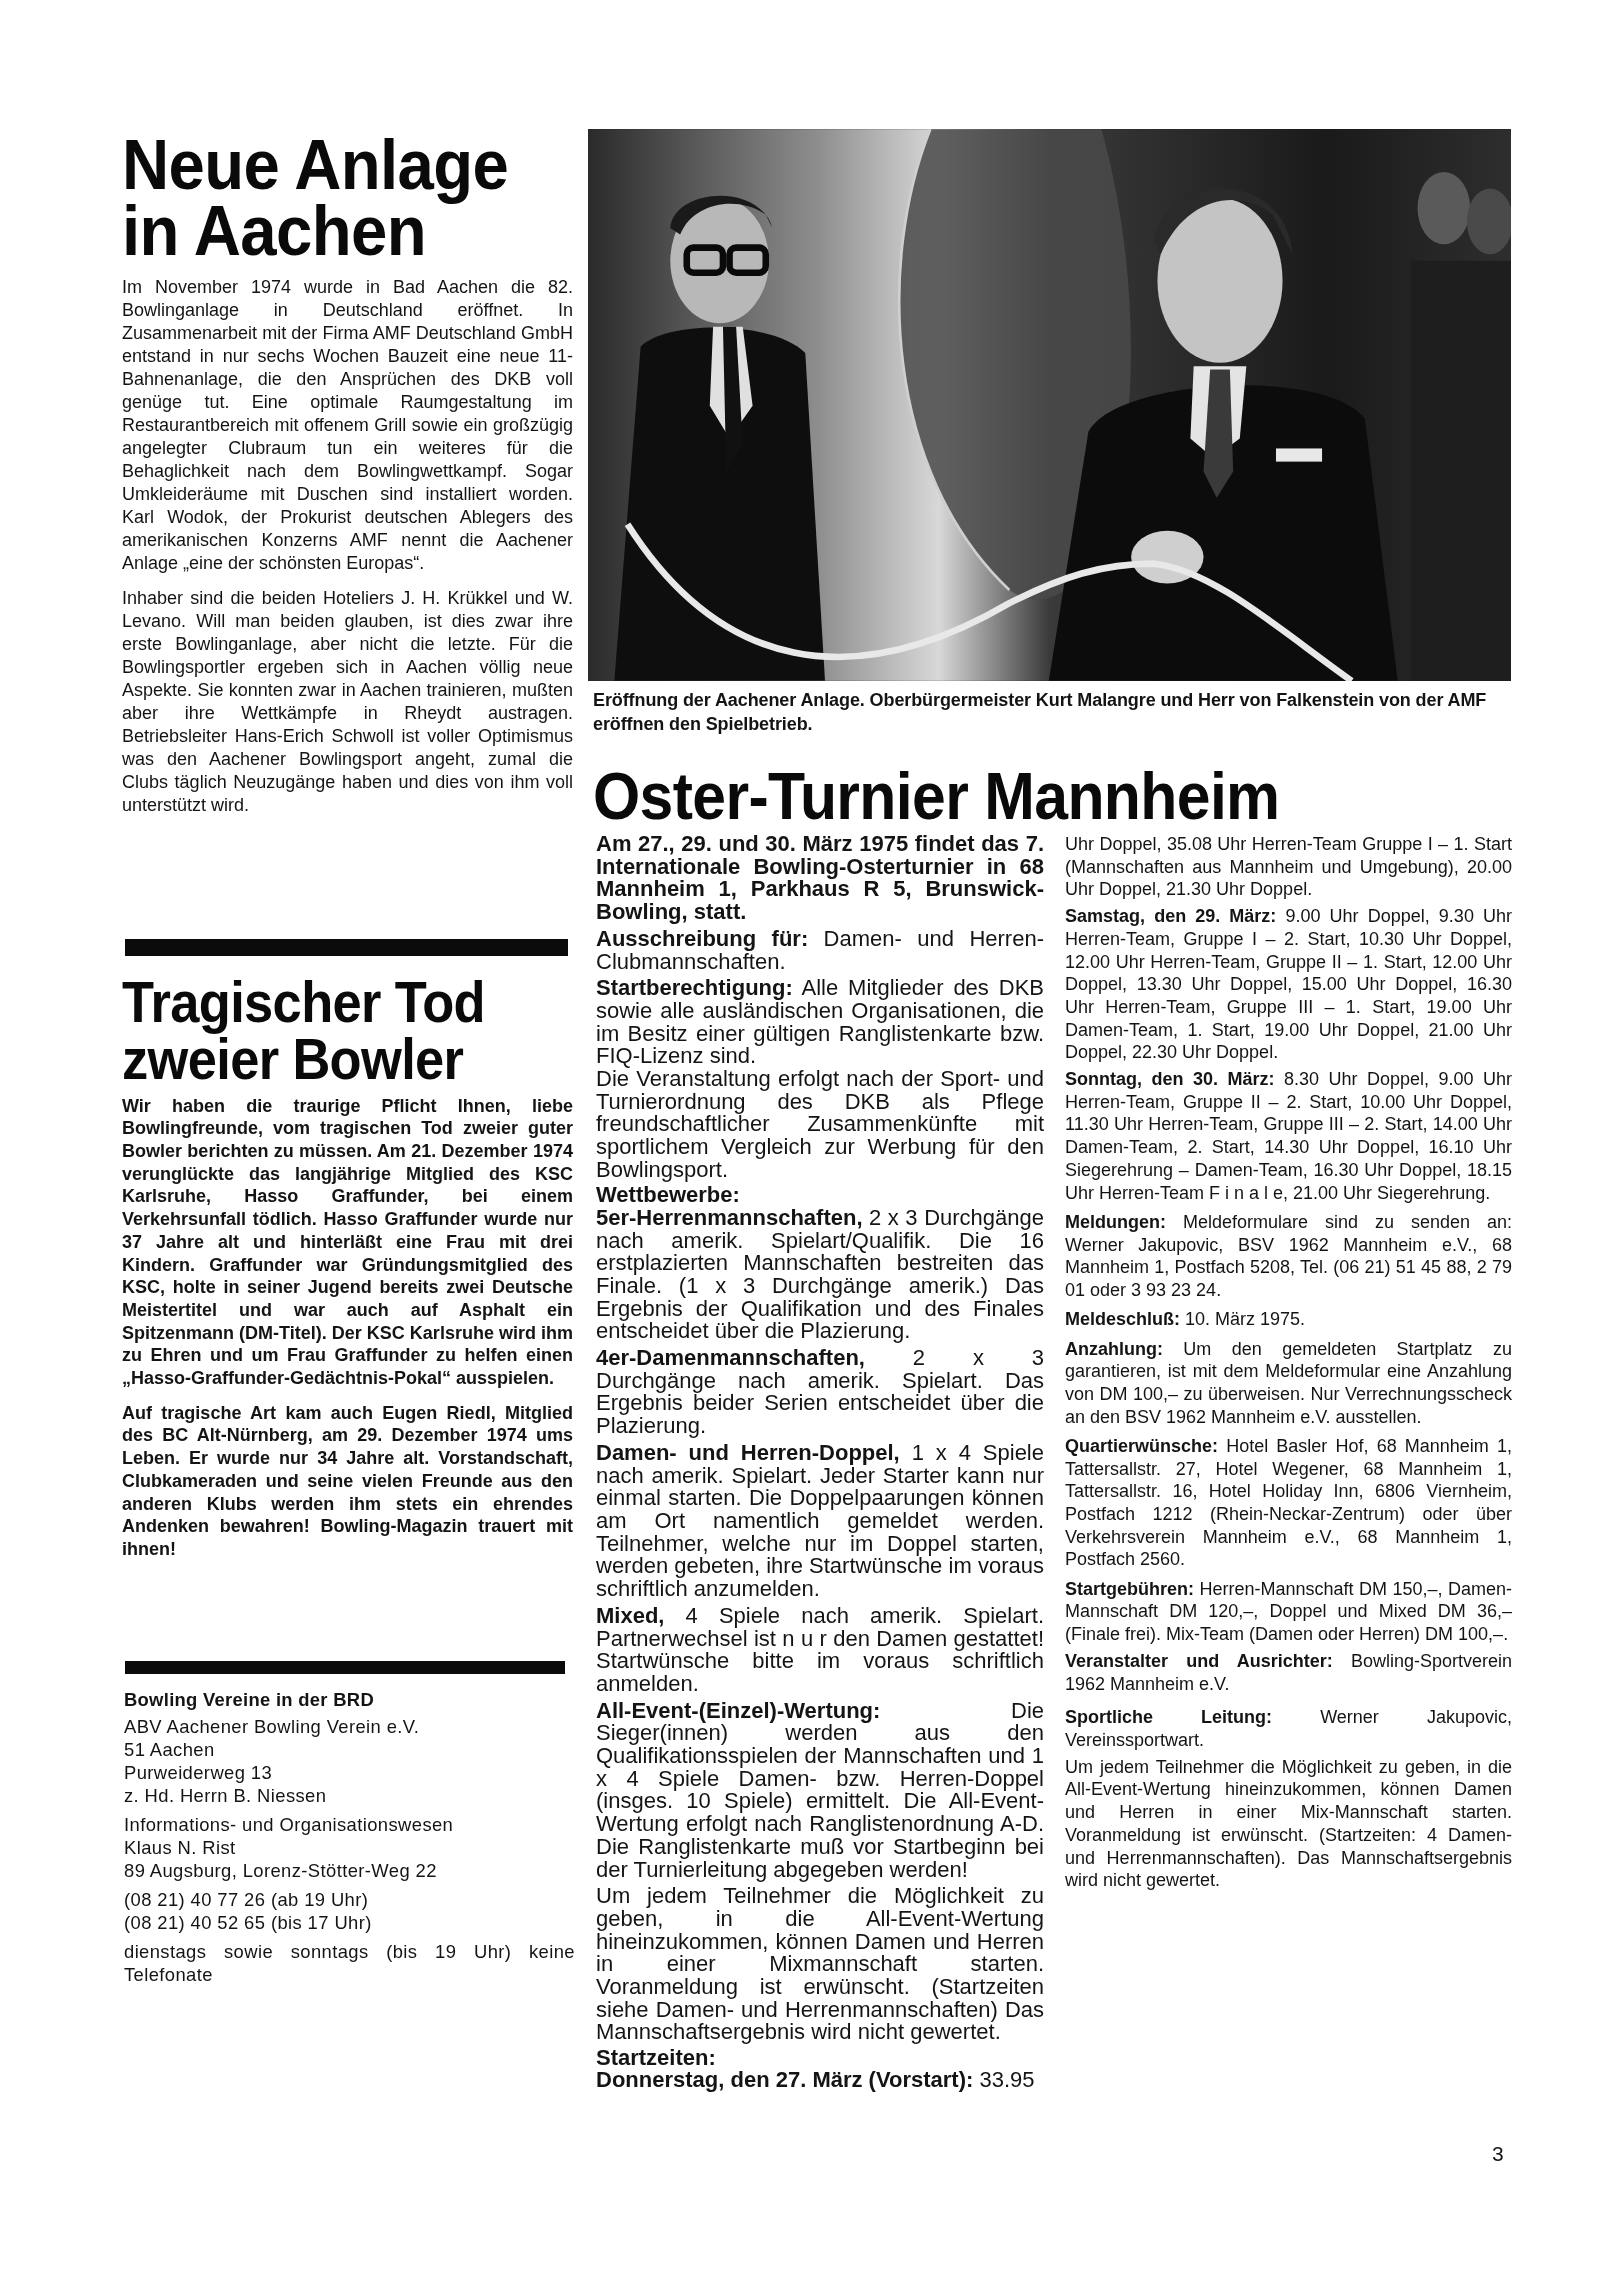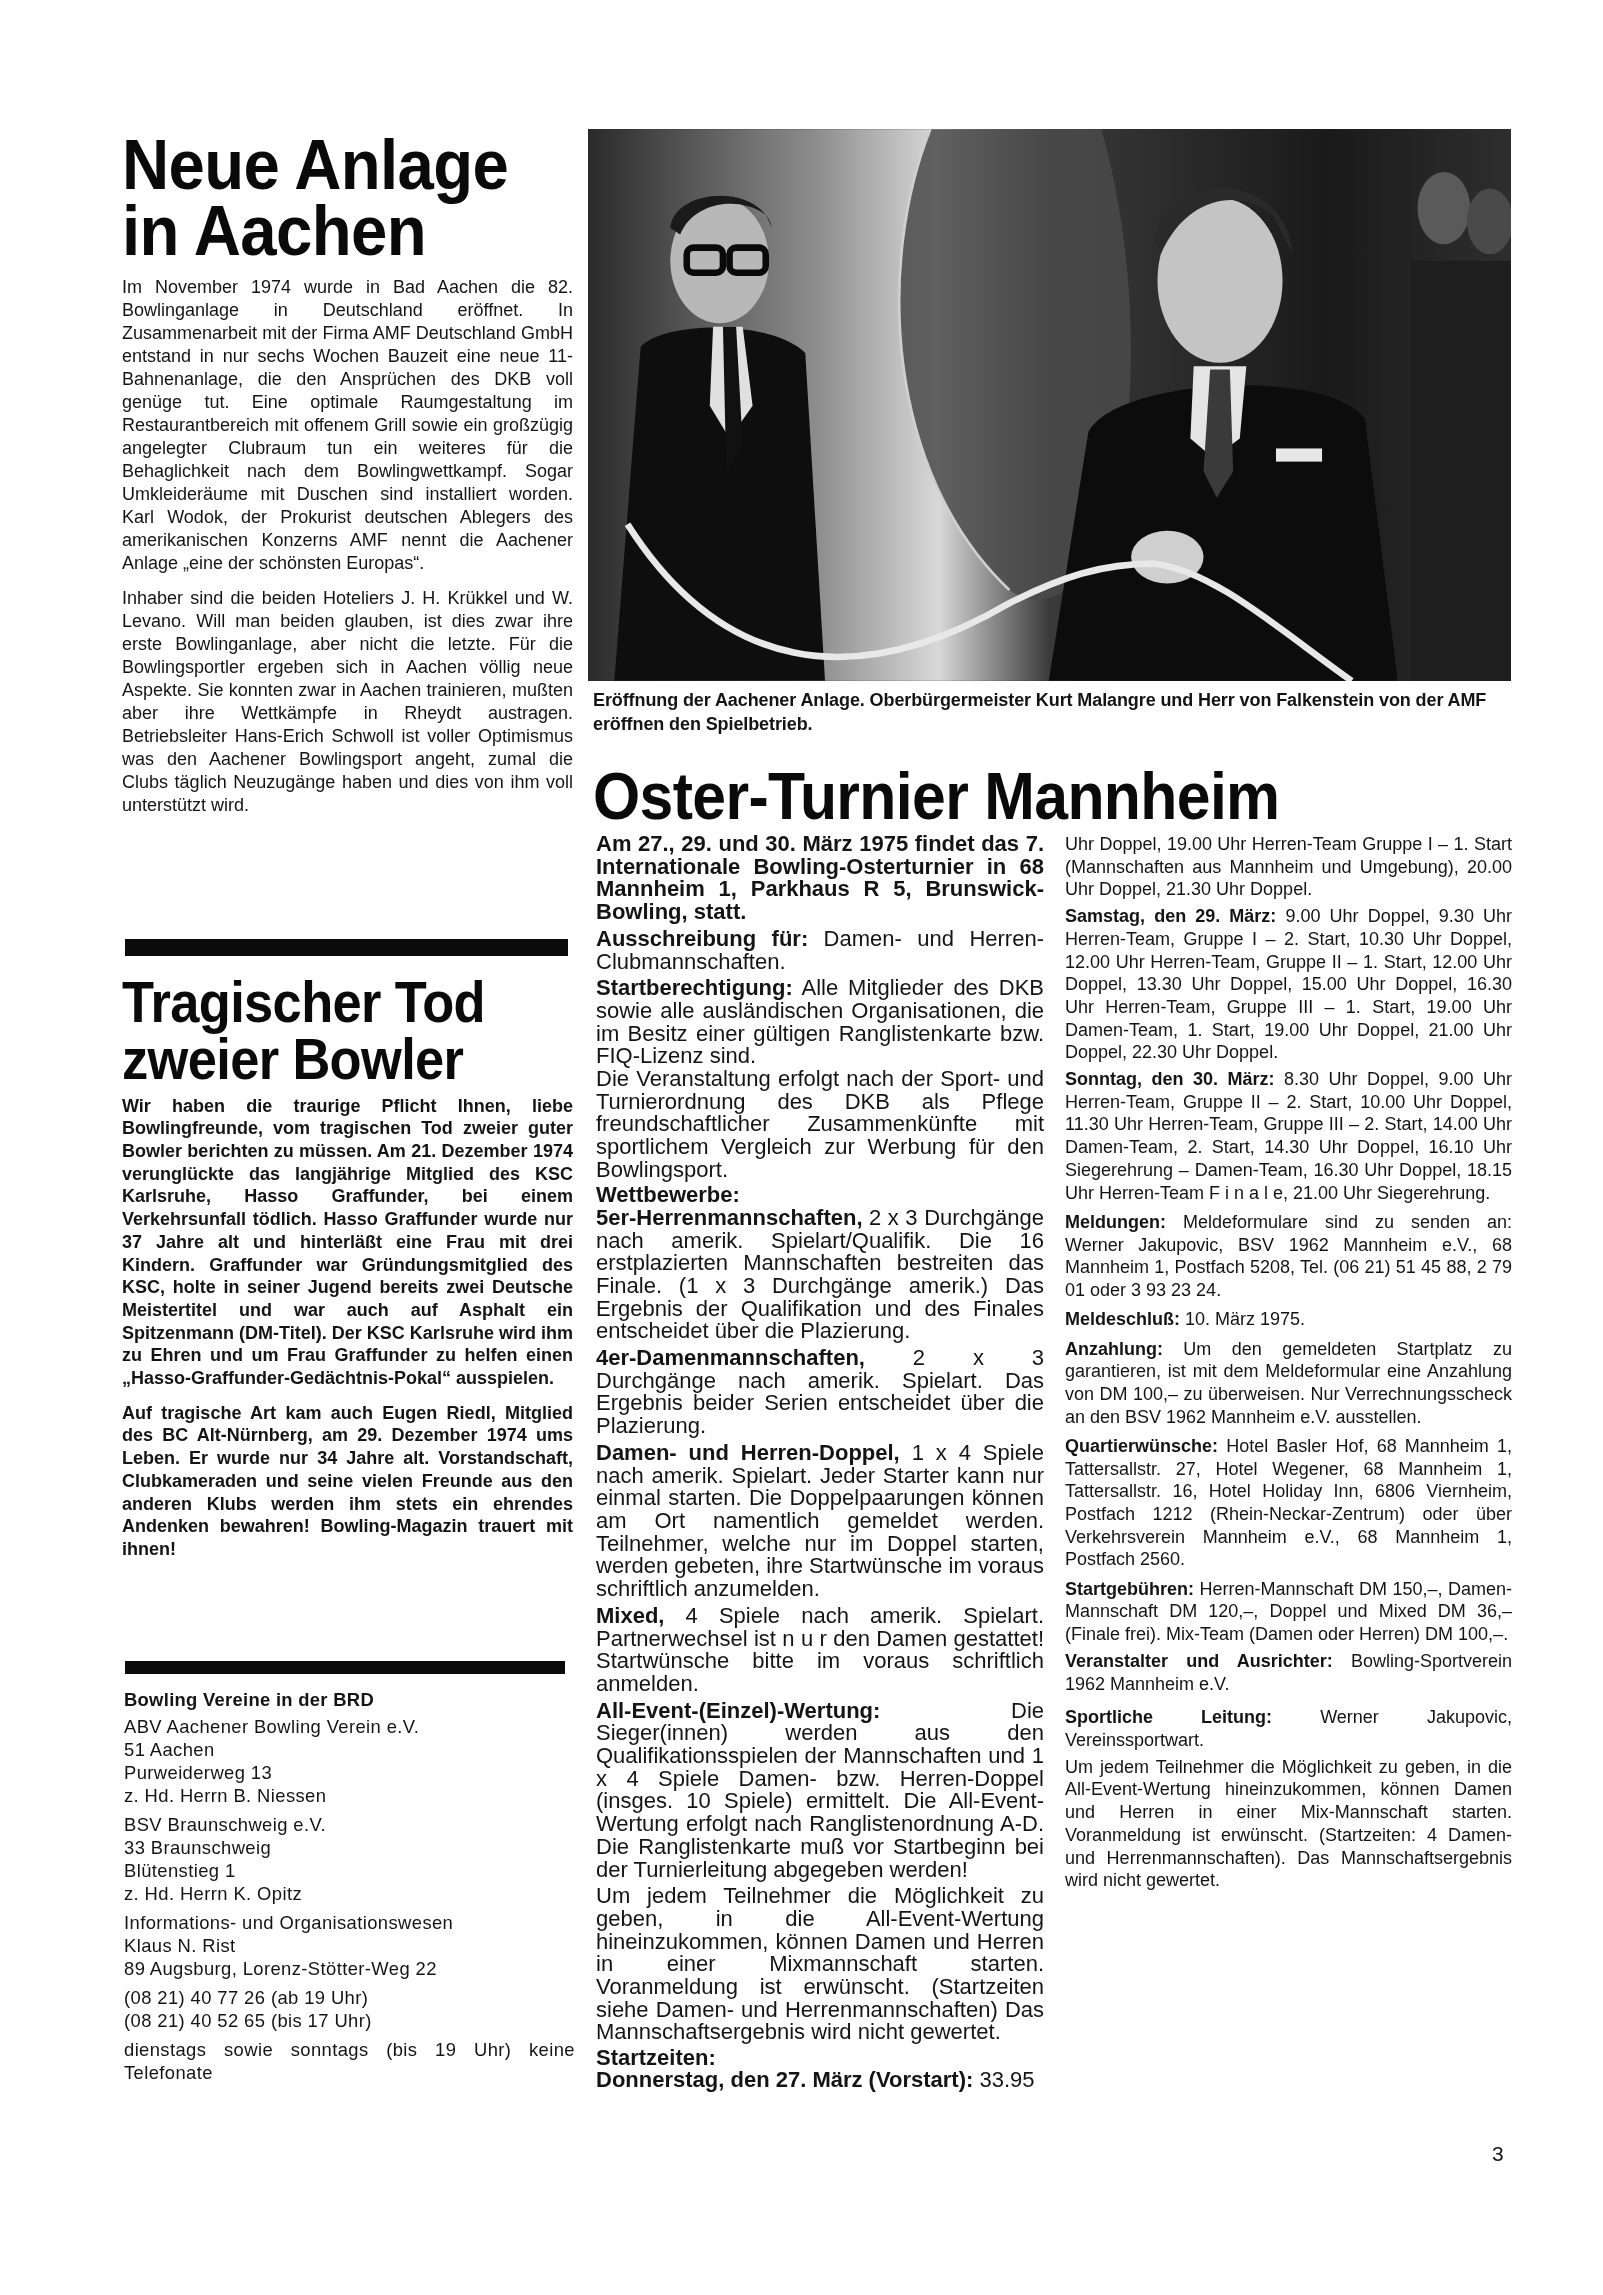--- a/index.html
+++ b/index.html
@@ -49,26 +49,20 @@
 
 <div class="abs rule" style="left:125px; top:1661px; width:440px; height:13px;"></div>
 
 <section class="abs addr" style="left:124px; top:1688px; width:451px;">
   <p class="bold" style="font-size:18.4px; letter-spacing:0.3px; margin-bottom:4px;">Bowling Vereine in der BRD</p>
   <div>
     <p>ABV Aachener Bowling Verein e.V.</p>
     <p>51 Aachen</p>
     <p>Purweiderweg 13</p>
     <p>z. Hd. Herrn B. Niessen</p>
-  </div>
-  <div class="blk">
-    <p>BSV Braunschweig e.V.</p>
-    <p>33 Braunschweig</p>
-    <p>Blütenstieg 1</p>
-    <p>z. Hd. Herrn K. Opitz</p>
   </div>
   <div class="blk">
     <p>Informations- und Organisationswesen</p>
     <p>Klaus N. Rist</p>
     <p>89 Augsburg, Lorenz-Stötter-Weg 22</p>
   </div>
   <div class="blk">
     <p>(08 21) 40 77 26 (ab 19 Uhr)</p>
     <p>(08 21) 40 52 65 (bis 17 Uhr)</p>
   </div>
@@ -132,21 +126,21 @@
   <p style="margin-top:4px;"><span class="bold">4er-Damenmannschaften,</span><span> 2 x 3 Durchgänge nach amerik. Spielart. Das Ergebnis beider Serien entscheidet über die Plazierung.</span></p>
   <p style="margin-top:4px;"><span class="bold">Damen- und Herren-Doppel,</span><span> 1 x 4 Spiele nach amerik. Spielart. Jeder Starter kann nur einmal starten. Die Doppelpaarungen können am Ort namentlich gemeldet werden. Teilnehmer, welche nur im Doppel starten, werden gebeten, ihre Startwünsche im voraus schriftlich anzumelden.</span></p>
   <p style="margin-top:4px;"><span class="bold">Mixed,</span><span> 4 Spiele nach amerik. Spielart. Partnerwechsel ist n u r den Damen gestattet! Startwünsche bitte im voraus schriftlich anmelden.</span></p>
   <p style="margin-top:4px;"><span class="bold">All-Event-(Einzel)-Wertung:</span><span> Die Sieger(innen) werden aus den Qualifikationsspielen der Mannschaften und 1 x 4 Spiele Damen- bzw. Herren-Doppel (insges. 10 Spiele) ermittelt. Die All-Event-Wertung erfolgt nach Ranglistenordnung A-D. Die Ranglistenkarte muß vor Startbeginn bei der Turnierleitung abgegeben werden!</span></p>
   <p style="margin-top:4px;"><span>Um jedem Teilnehmer die Möglichkeit zu geben, in die All-Event-Wertung hineinzukommen, können Damen und Herren in einer Mixmannschaft starten. Voranmeldung ist erwünscht. (Startzeiten siehe Damen- und Herrenmannschaften) Das Mannschaftsergebnis wird nicht gewertet.</span></p>
   <p style="margin-top:2.6px;"><span class="bold">Startzeiten:</span></p>
   <p><span class="bold">Donnerstag, den 27. März (Vorstart):</span><span> 33.95</span></p>
 </section>
 
 <section class="abs body-text" style="left:1065px; top:833px; width:447px; font-size:18px; line-height:22.7px;">
-  <p><span>Uhr Doppel, 19.00 Uhr Herren-Team Gruppe I – 1. Start (Mannschaften aus Mannheim und Umgebung), 20.00 Uhr Doppel, 21.30 Uhr Doppel.</span></p>
+  <p><span>Uhr Doppel, 35.08 Uhr Herren-Team Gruppe I – 1. Start (Mannschaften aus Mannheim und Umgebung), 20.00 Uhr Doppel, 21.30 Uhr Doppel.</span></p>
   <p style="margin-top:4px;"><span class="bold">Samstag, den 29. März:</span><span> 9.00 Uhr Doppel, 9.30 Uhr Herren-Team, Gruppe I – 2. Start, 10.30 Uhr Doppel, 12.00 Uhr Herren-Team, Gruppe II – 1. Start, 12.00 Uhr Doppel, 13.30 Uhr Doppel, 15.00 Uhr Doppel, 16.30 Uhr Herren-Team, Gruppe III – 1. Start, 19.00 Uhr Damen-Team, 1. Start, 19.00 Uhr Doppel, 21.00 Uhr Doppel, 22.30 Uhr Doppel.</span></p>
   <p style="margin-top:4px;"><span class="bold">Sonntag, den 30. März:</span><span> 8.30 Uhr Doppel, 9.00 Uhr Herren-Team, Gruppe II – 2. Start, 10.00 Uhr Doppel, 11.30 Uhr Herren-Team, Gruppe III – 2. Start, 14.00 Uhr Damen-Team, 2. Start, 14.30 Uhr Doppel, 16.10 Uhr Siegerehrung – Damen-Team, 16.30 Uhr Doppel, 18.15 Uhr Herren-Team F i n a l e, 21.00 Uhr Siegerehrung.</span></p>
   <p style="margin-top:6.6px;"><span class="bold">Meldungen:</span><span> Meldeformulare sind zu senden an: Werner Jakupovic, BSV 1962 Mannheim e.V., 68 Mannheim 1, Postfach 5208, Tel. (06 21) 51 45 88, 2 79 01 oder 3 93 23 24.</span></p>
   <p style="margin-top:6.6px;"><span class="bold">Meldeschluß:</span><span> 10. März 1975.</span></p>
   <p style="margin-top:6.6px;"><span class="bold">Anzahlung:</span><span> Um den gemeldeten Startplatz zu garantieren, ist mit dem Meldeformular eine Anzahlung von DM 100,– zu überweisen. Nur Verrechnungsscheck an den BSV 1962 Mannheim e.V. ausstellen.</span></p>
   <p style="margin-top:6.6px;"><span class="bold">Quartierwünsche:</span><span> Hotel Basler Hof, 68 Mannheim 1, Tattersallstr. 27, Hotel Wegener, 68 Mannheim 1, Tattersallstr. 16, Hotel Holiday Inn, 6806 Viernheim, Postfach 1212 (Rhein-Neckar-Zentrum) oder über Verkehrsverein Mannheim e.V., 68 Mannheim 1, Postfach 2560.</span></p>
   <p style="margin-top:6.6px;"><span class="bold">Startgebühren:</span><span> Herren-Mannschaft DM 150,–, Damen-Mannschaft DM 120,–, Doppel und Mixed DM 36,– (Finale frei). Mix-Team (Damen oder Herren) DM 100,–.</span></p>
   <p style="margin-top:4px;"><span class="bold">Veranstalter und Ausrichter:</span><span> Bowling-Sportverein 1962 Mannheim e.V.</span></p>
   <p style="margin-top:11px;"><span class="bold">Sportliche Leitung:</span><span> Werner Jakupovic, Vereinssportwart.</span></p>
   <p style="margin-top:4px;"><span>Um jedem Teilnehmer die Möglichkeit zu geben, in die All-Event-Wertung hineinzukommen, können Damen und Herren in einer Mix-Mannschaft starten. Voranmeldung ist erwünscht. (Startzeiten: 4 Damen- und Herrenmannschaften). Das Mannschaftsergebnis wird nicht gewertet.</span></p>

